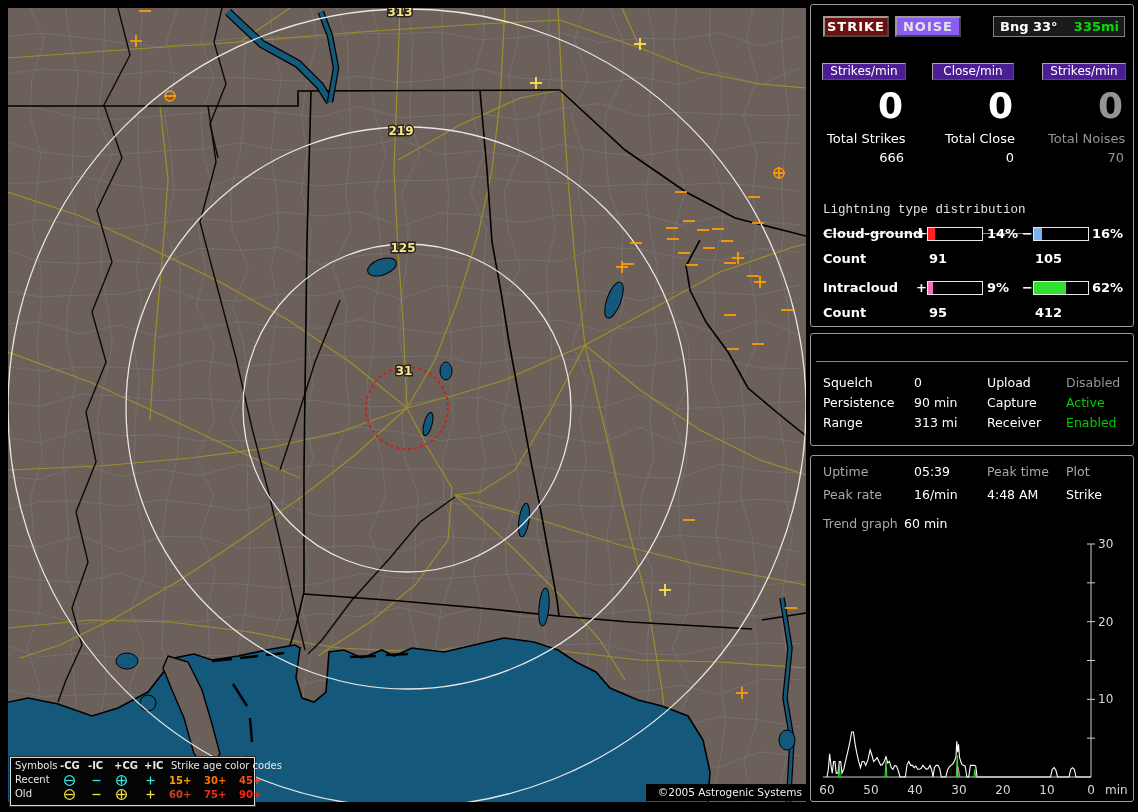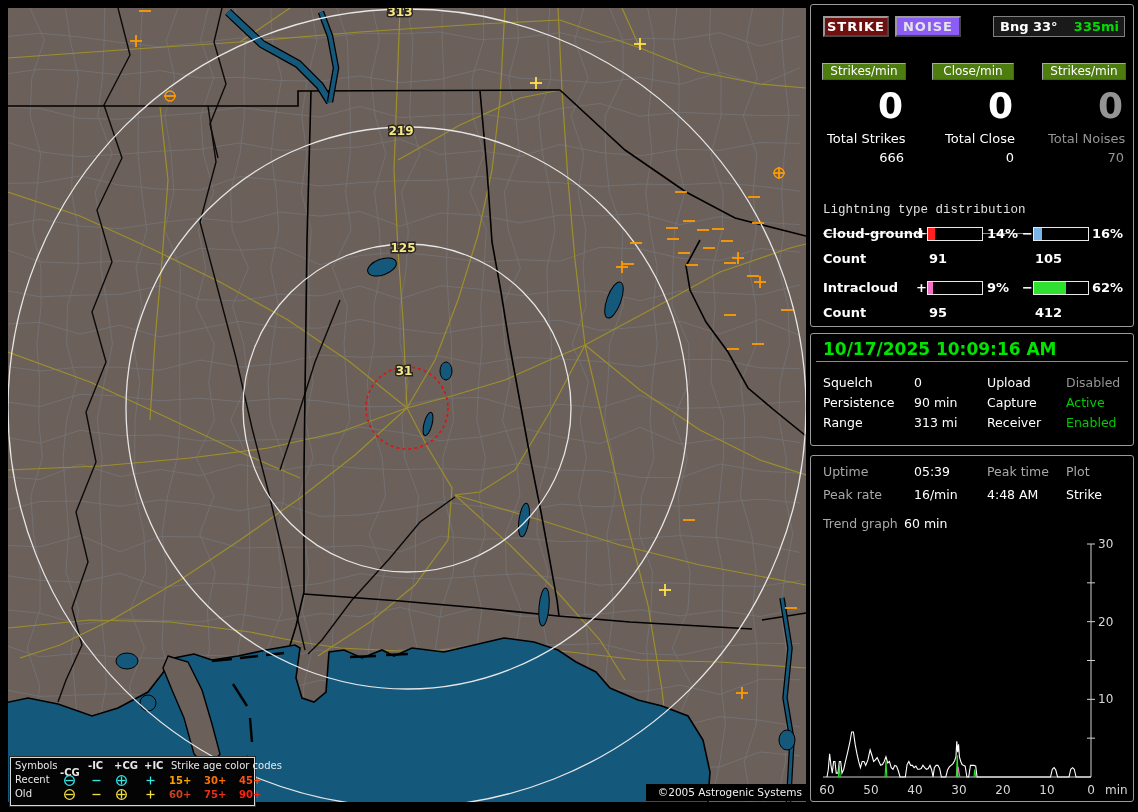--- a/index.html
+++ b/index.html
@@ -22,21 +22,21 @@
   #box2{top:333px;height:113px;}
   #box3{top:455px;height:347px;}
   .btn{position:absolute;font-weight:700;font-size:13px;text-align:center;
        border:2px outset #9a9a9a;letter-spacing:1px;line-height:17px;cursor:default;}
   #strike-btn{left:12px;top:11px;width:62px;background:#6e0f10;color:#fff;}
   #noise-btn{left:84px;top:11px;width:62px;background:#8b5cf6;color:#e4e4e4;}
   #bng{position:absolute;left:182px;top:11px;width:130px;height:19px;background:#1a1a1a;
        border:1px solid #808080;font-weight:700;font-size:13px;line-height:19px;}
   #bng .bl{position:absolute;left:6px;color:#fff;}
   #bng .br{position:absolute;right:5px;color:#00dd00;}
-  .chip{position:absolute;top:0;background:#4d7c0f;border:1px outset #a8a8a8;color:#fff;
+  .chip{position:absolute;top:0;background:#4c1d95;border:1px outset #a8a8a8;color:#fff;
         font-size:12px;line-height:15px;text-align:center;}
   .bigzero{position:absolute;top:22px;font-weight:700;font-size:36px;text-align:right;}
   .totlabel{position:absolute;font-size:13px;}
   .totval{position:absolute;font-size:13px;text-align:right;}
   .dim{color:#949494;}
   #dist-header{position:absolute;left:12px;top:198px;font-size:12.5px;color:#e0e0e0;
                border-bottom:1px solid #8a8a8a;padding-bottom:16px;font-family:Liberation Mono, monospace;}
   .drow{position:absolute;left:0;width:100%;height:16px;font-weight:700;font-size:13px;}
   .drow .lab{position:absolute;left:12px;}
   .drow .sgn{position:absolute;font-weight:700;}
@@ -288,21 +288,21 @@
           <line x1="742" y1="687" x2="742" y2="699"></line>
         </g>
         <g stroke="#ff9a00">
           <line x1="785" y1="608" x2="797" y2="608"></line>
         </g>
       </g>
     </svg>
 
 <div id="legend">
   <span class="lg-cell" style="left:4px;top:1px">Symbols</span>
-  <span class="lg-cell" style="left:49px;top:8px;font-weight:700">-CG</span>
+  <span class="lg-cell" style="left:49px;top:1px;font-weight:700">-CG</span>
   <span class="lg-cell" style="left:77px;top:1px;font-weight:700">-IC</span>
   <span class="lg-cell" style="left:103px;top:1px;font-weight:700">+CG</span>
   <span class="lg-cell" style="left:133px;top:1px;font-weight:700">+IC</span>
   <span class="lg-cell" style="left:160px;top:1px">Strike age color codes</span>
   <span class="lg-cell" style="left:4px;top:15px">Recent</span>
   <span class="lg-cell" style="left:4px;top:29px">Old</span>
   <span id="legend-syms"><span class="lg-cell lg-sym" style="left: 52px; top: 16px;"><svg width="13" height="13">
             <g stroke="#30e8e8" stroke-width="1.3" fill="none">
               <line x1="2.5" y1="6.5" x2="10.5" y2="6.5"></line>
               <circle cx="6.5" cy="6.5" r="4.8"></circle>
@@ -406,21 +406,20 @@
     <span class="pct" style="left:281px">62%</span>
   </div>
   <div class="drow" style="top:300px">
     <span class="lab">Count</span>
     <span class="sgn" style="left:118px">95</span>
     <span class="sgn" style="left:224px">412</span>
   </div>
 </div>
 
 <div id="box2" class="panelbox">
-  <div id="datetime">10/17/2025 10:09:16 AM</div>
   <div class="hline"></div>
   <div class="srow" style="top:41px">
     <span class="c1">Squelch</span>
     <span class="c2">0</span>
     <span class="c3">Upload</span>
     <span class="c4 dim">Disabled</span>
   </div>
   <div class="srow" style="top:61px">
     <span class="c1">Persistence</span>
     <span class="c2">90 min</span>

